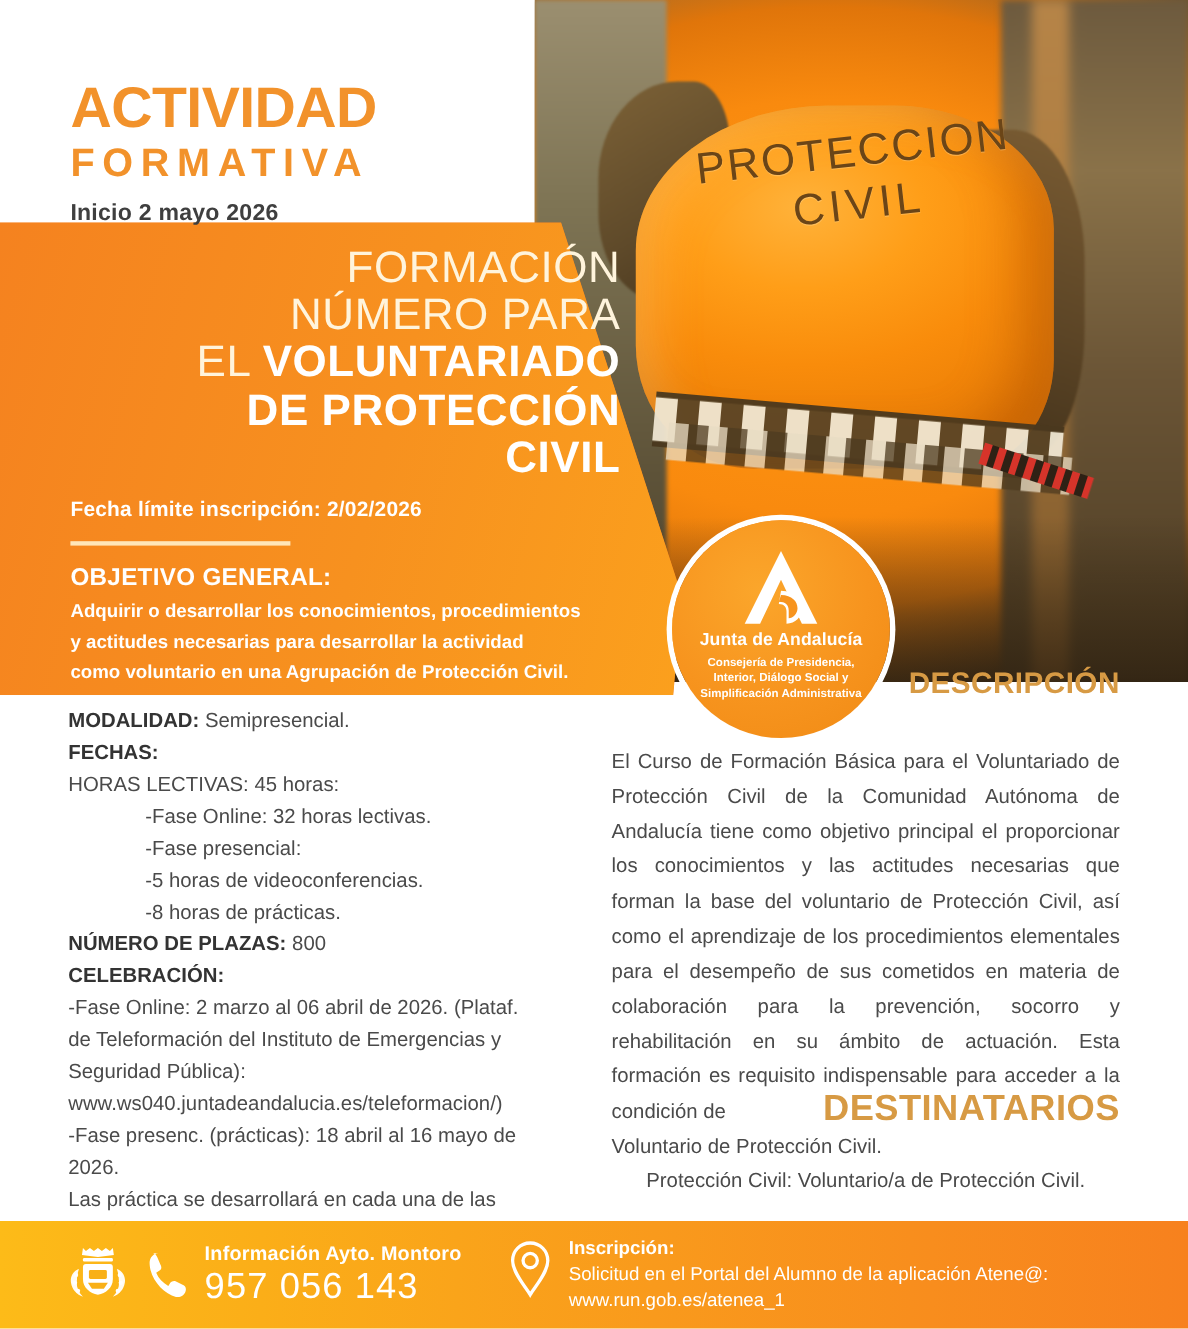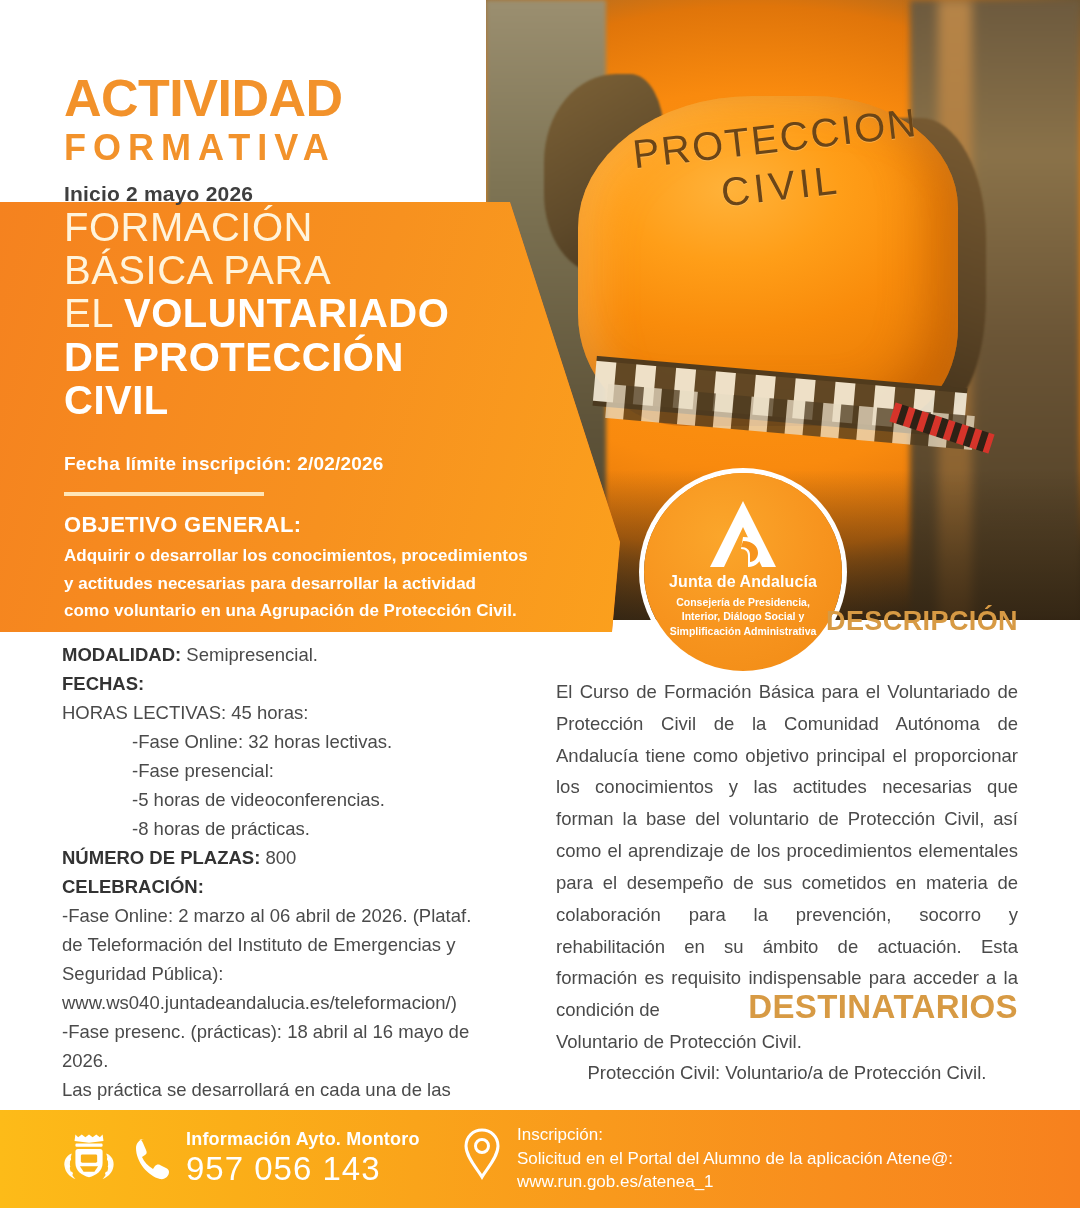--- a/index.html
+++ b/index.html
@@ -117,21 +117,21 @@
     font-size:52px;font-weight:bold;color:#F2922B;letter-spacing:-0.5px;line-height:1;
   }
   .hdr .t2{
     font-size:36px;font-weight:bold;color:#F2922B;letter-spacing:7px;line-height:1;margin-top:6px;
   }
   .hdr .t3{
     font-size:21px;font-weight:bold;color:#3f3f3f;margin-top:16px;letter-spacing:.2px;
   }
 
   
-  .title{position:absolute;left:64px;top:206px;width:500px;color:#fff;}
+  .title{position:absolute;left:64px;top:222px;width:500px;color:#fff;text-align:right;}
   .title .line{font-size:40px;line-height:1.08;letter-spacing:.5px;}
   .title .lt{font-weight:300;color:#FFF4DC;}
   .title .bd{font-weight:bold;color:#ffffff;}
   .deadline{
     position:absolute;left:64px;top:453px;
     font-size:19px;font-weight:bold;color:#ffffff;letter-spacing:.2px;text-align:right;
   }
   .rule{
     position:absolute;left:64px;top:492px;width:200px;height:4px;background:#FFE6B8;
   }
@@ -141,21 +141,21 @@
   }
   .obj-b{
     position:absolute;left:64px;top:542px;width:524px;
     font-size:17px;font-weight:bold;color:#ffffff;line-height:1.62;
     text-align:justify;text-justify:inter-word;
   }
   .obj-b > span{display:block;}
 
   
   .badge{
-    position:absolute;left:644px;top:473px;width:198px;height:198px;
+    position:absolute;left:611px;top:473px;width:198px;height:198px;
     border-radius:50%;
     background:radial-gradient(circle at 40% 32%, #FBA62B 0%, #F7941E 55%, #F08A14 100%);
     box-shadow:0 0 0 5px #ffffff;
     overflow:hidden;
   }
   .badge .a-mark{
     position:absolute;left:50%;top:24px;transform:translateX(-50%);
   }
   .badge .j1{
     position:absolute;left:0;right:0;top:100px;text-align:center;
@@ -203,21 +203,21 @@
   }
   .f-left{position:absolute;left:60px;top:20px;display:flex;align-items:center;gap:14px;}
   .crest{width:58px;height:58px;}
   .phone-ic{width:40px;height:46px;}
   .f-left .txt{color:#fff;}
   .f-left .t-a{font-size:18px;font-weight:bold;letter-spacing:.2px;line-height:1.1;}
   .f-left .t-b{font-size:33px;font-weight:300;letter-spacing:1px;line-height:1.15;}
   .f-right{position:absolute;left:462px;top:14px;display:flex;gap:15px;}
   .pin-ic{width:40px;height:52px;flex:none;margin-top:4px;}
   .f-right .txt{color:#fff;}
-  .f-right .t-a{font-size:17px;font-weight:normal;line-height:1.35;}
+  .f-right .t-a{font-size:17px;font-weight:bold;line-height:1.35;}
   .f-right .t-b{font-size:17px;font-weight:400;line-height:1.38;}
 </style>
 </head>
 <body>
 
 <div class="poster">
 
   <div class="photo-clip">
     <div class="photo">
       <div class="photo-bg-left"></div>
@@ -242,21 +242,21 @@
   </div>
 
   <div class="hdr">
     <div class="t1">ACTIVIDAD</div>
     <div class="t2">FORMATIVA</div>
     <div class="t3">Inicio 2 mayo 2026</div>
   </div>
 
   <div class="title">
     <div class="line lt">FORMACIÓN</div>
-    <div class="line lt">BÁSICA PARA</div>
+    <div class="line lt">NÚMERO PARA</div>
     <div class="line"><span class="lt">EL </span><span class="bd">VOLUNTARIADO</span></div>
     <div class="line bd">DE PROTECCIÓN</div>
     <div class="line bd">CIVIL</div>
   </div>
   <div class="deadline">Fecha límite inscripción: 2/02/2026</div>
 
   <div class="rule"></div>
   <div class="obj-h">OBJETIVO GENERAL:</div>
   <div class="obj-b">
     <span>Adquirir o desarrollar los conocimientos, procedimientos</span>

